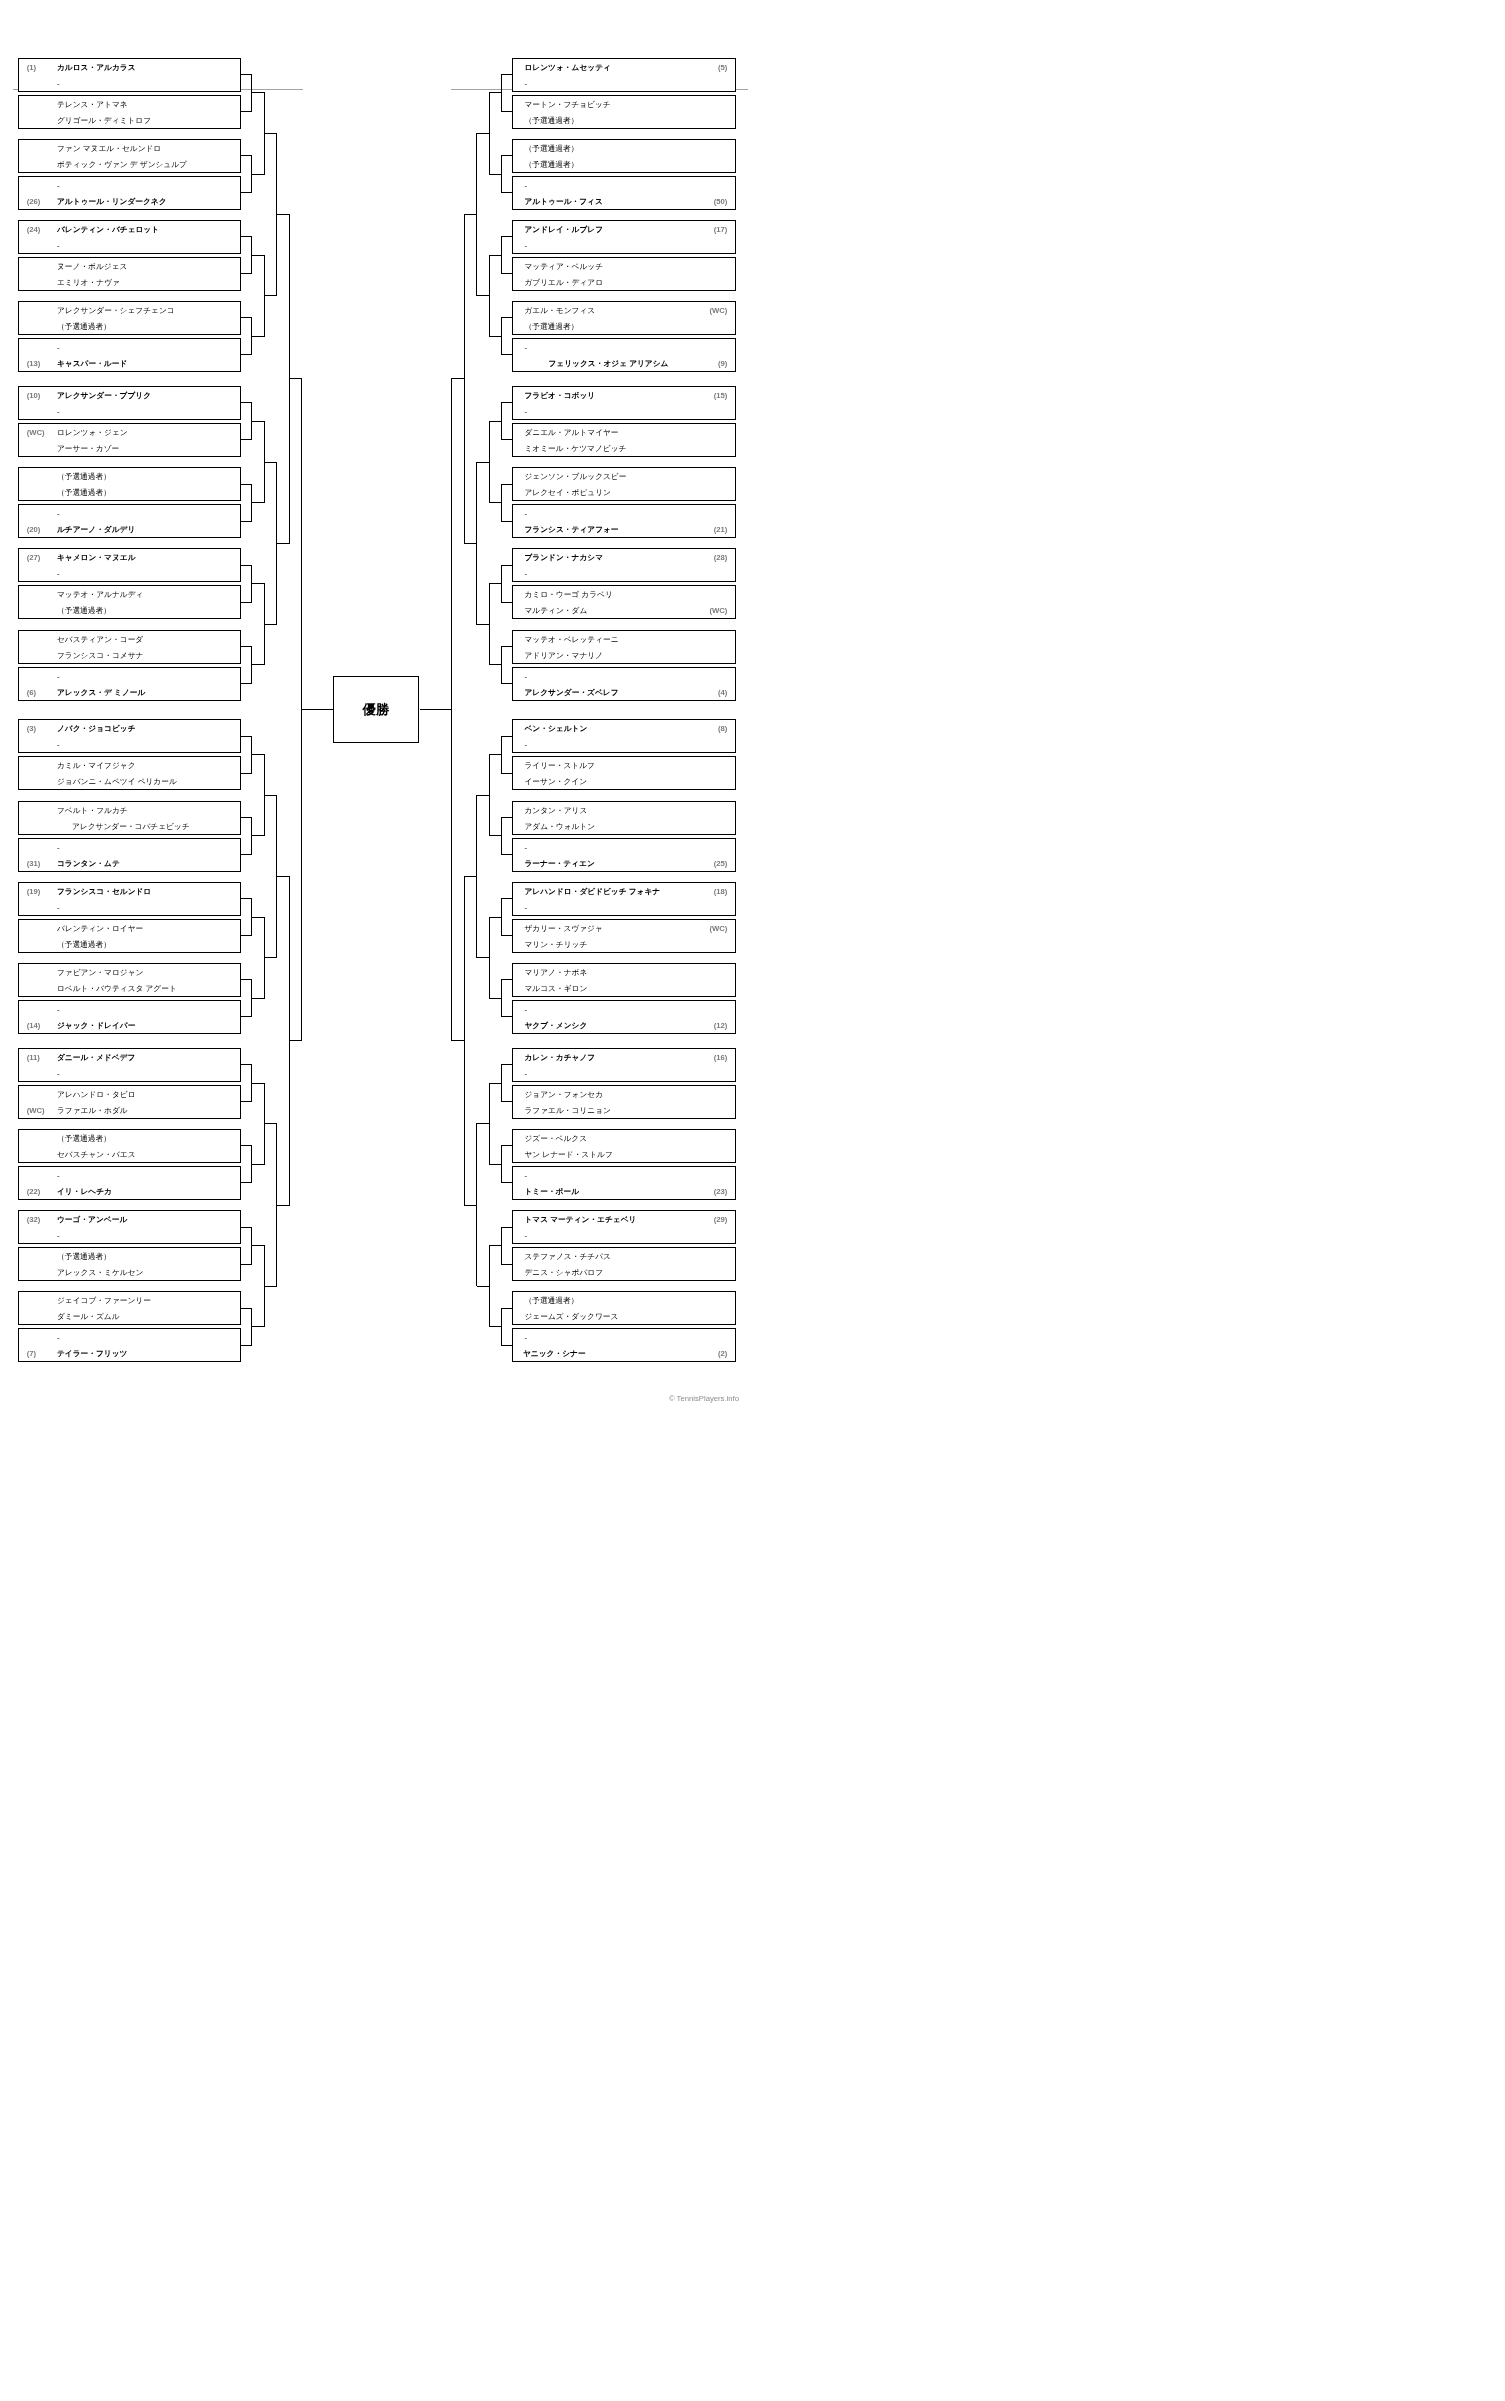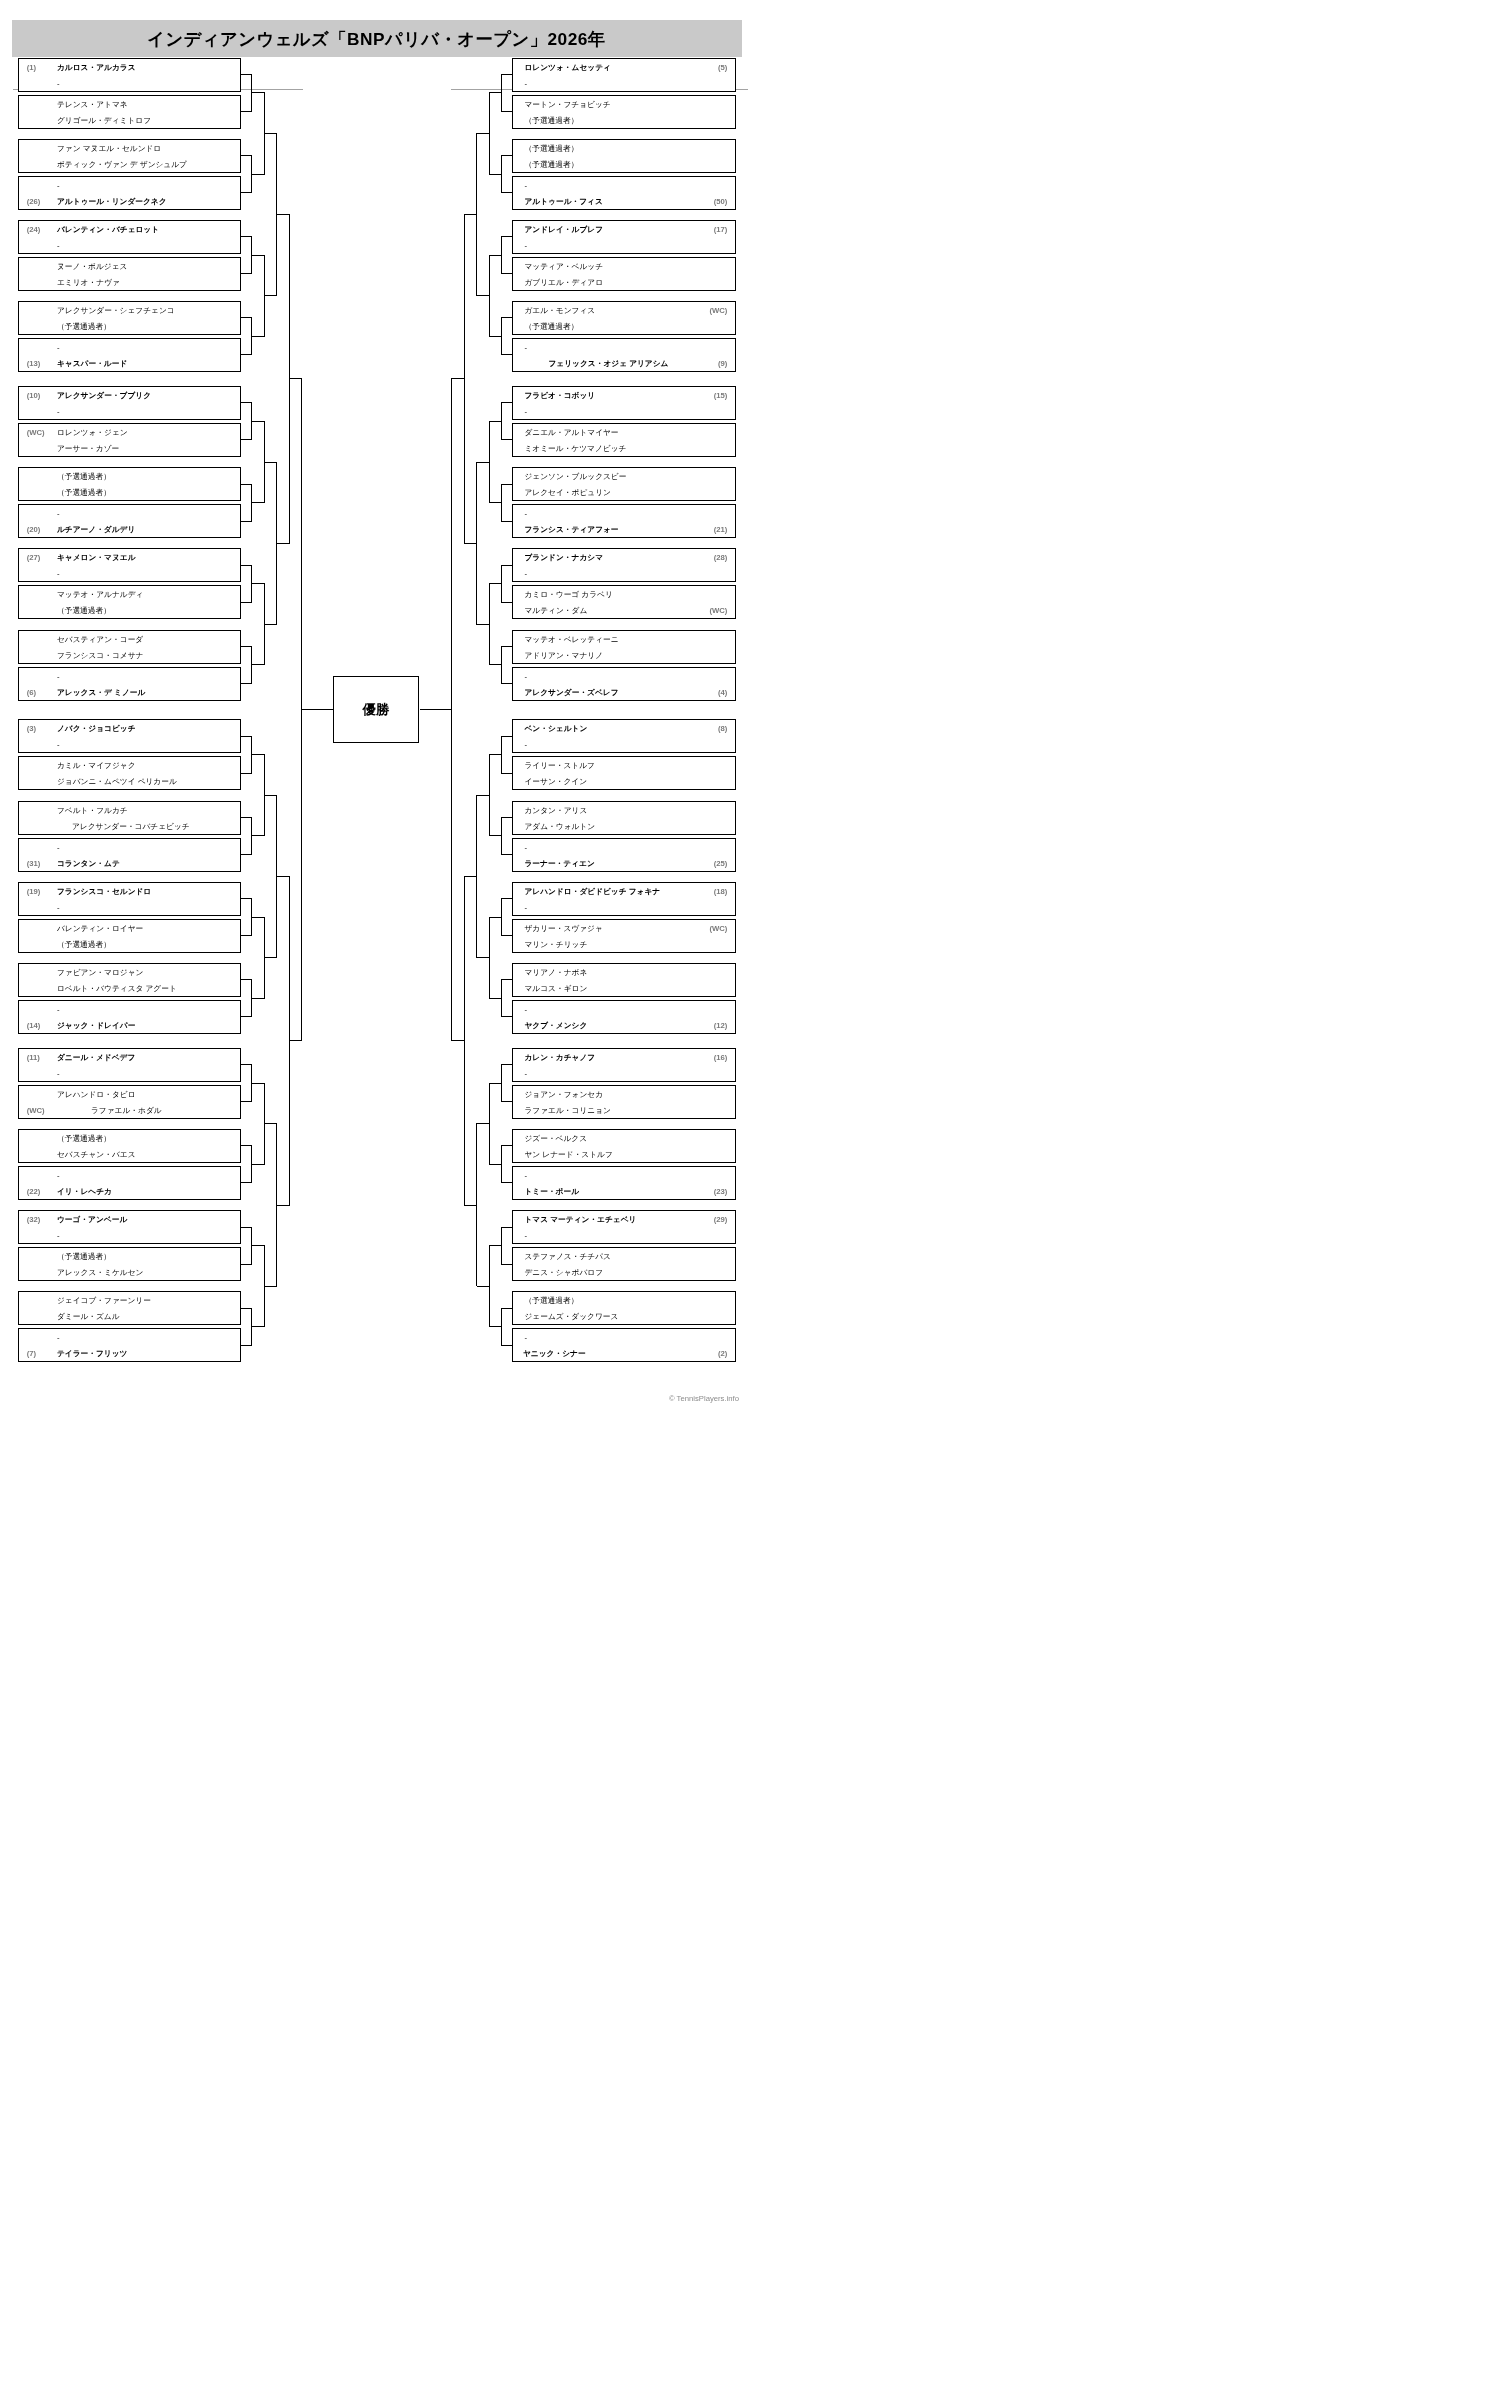--- a/index.html
+++ b/index.html
@@ -19,23 +19,20 @@
   .ln{position:absolute;background:#000;}
   .champ{position:absolute;border:1px solid #000;box-sizing:border-box;background:#fff;
          display:flex;align-items:center;justify-content:center;}
   .champ .c{font-size:13.4px;font-weight:bold;color:#000;}
   .footer{position:absolute;font-size:7.7px;color:#8c8c8c;text-align:right;}
 </style>
 </head>
 <body>
 
 <div id="page">
-  <div class="titlebar">
-    <span class="t">インディアンウェルズ「BNPパリバ・オープン」2026年</span>
-  </div>
 
   <div class="colhead" style="left:13.4px;width:290px;">トーナメント表　トップハーフ</div>
   <div class="colhead" style="left:451px;width:297px;">トーナメント表　ボトムハーフ</div>
   <div class="underline" style="left:13.4px;width:290px;"></div>
   <div class="underline" style="left:451px;width:297px;"></div>
 
   <div id="bracket-layer">
       <div class="box" style="left: 18px; top: 58px; width: 223px; height: 34px;">
         <div class="prow" style="left: 0px; right: 0px; top: 1.9px;">
           <span class="seed" style="left: 7.7px;">(1)</span>
@@ -249,21 +246,21 @@
         <div class="prow" style="left: 0px; right: 0px; top: 18px;">
           <span class="pname" style="left: 38px;">-</span>
         </div>
       </div>
       <div class="box" style="left: 18px; top: 1085px; width: 223px; height: 34px;">
         <div class="prow" style="left: 0px; right: 0px; top: 1.9px;">
           <span class="pname" style="left: 38px;">アレハンドロ・タビロ</span>
         </div>
         <div class="prow" style="left: 0px; right: 0px; top: 18px;">
           <span class="seed" style="left: 7.7px;">(WC)</span>
-          <span class="pname" style="left: 38px; margin-left: 34px;">ラファエル・ホダル</span>
+          <span class="pname" style="left: 38px;">ラファエル・ホダル</span>
         </div>
       </div>
       <div class="box" style="left: 18px; top: 1129px; width: 223px; height: 34px;">
         <div class="prow" style="left: 0px; right: 0px; top: 1.9px;">
           <span class="pname" style="left: 38px;">（予選通過者）</span>
         </div>
         <div class="prow" style="left: 0px; right: 0px; top: 18px;">
           <span class="pname" style="left: 38px;">セバスチャン・バエス</span>
         </div>
       </div>

